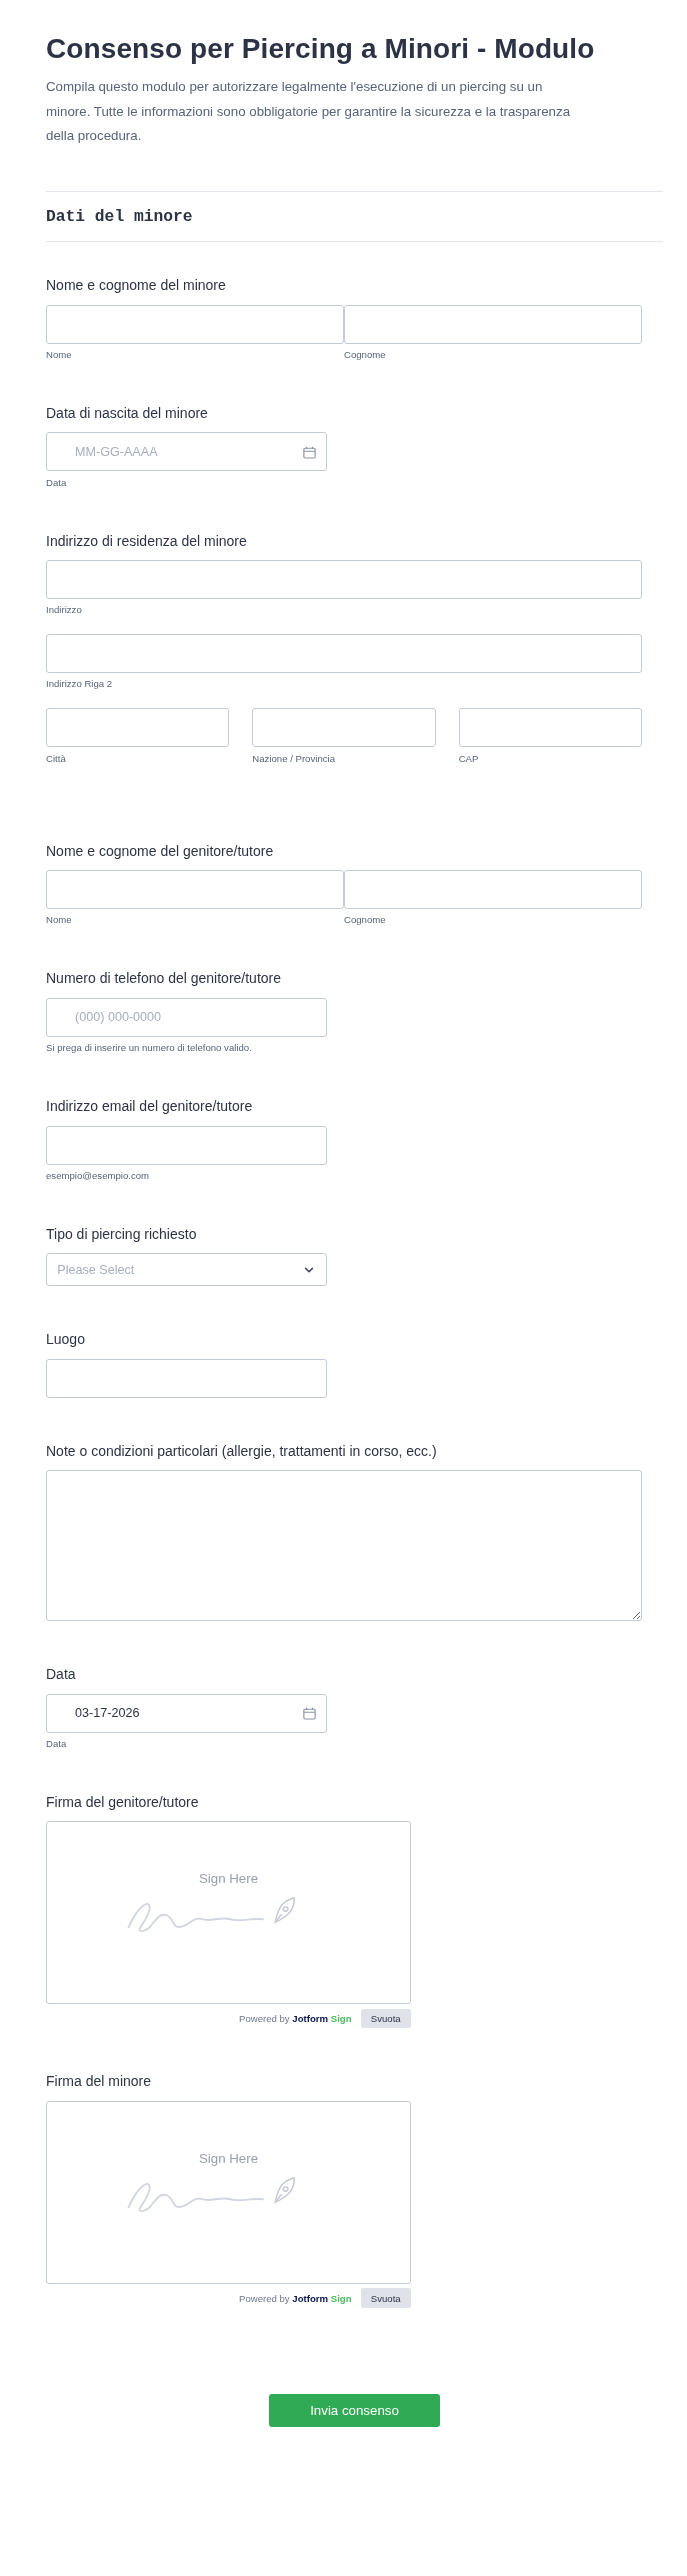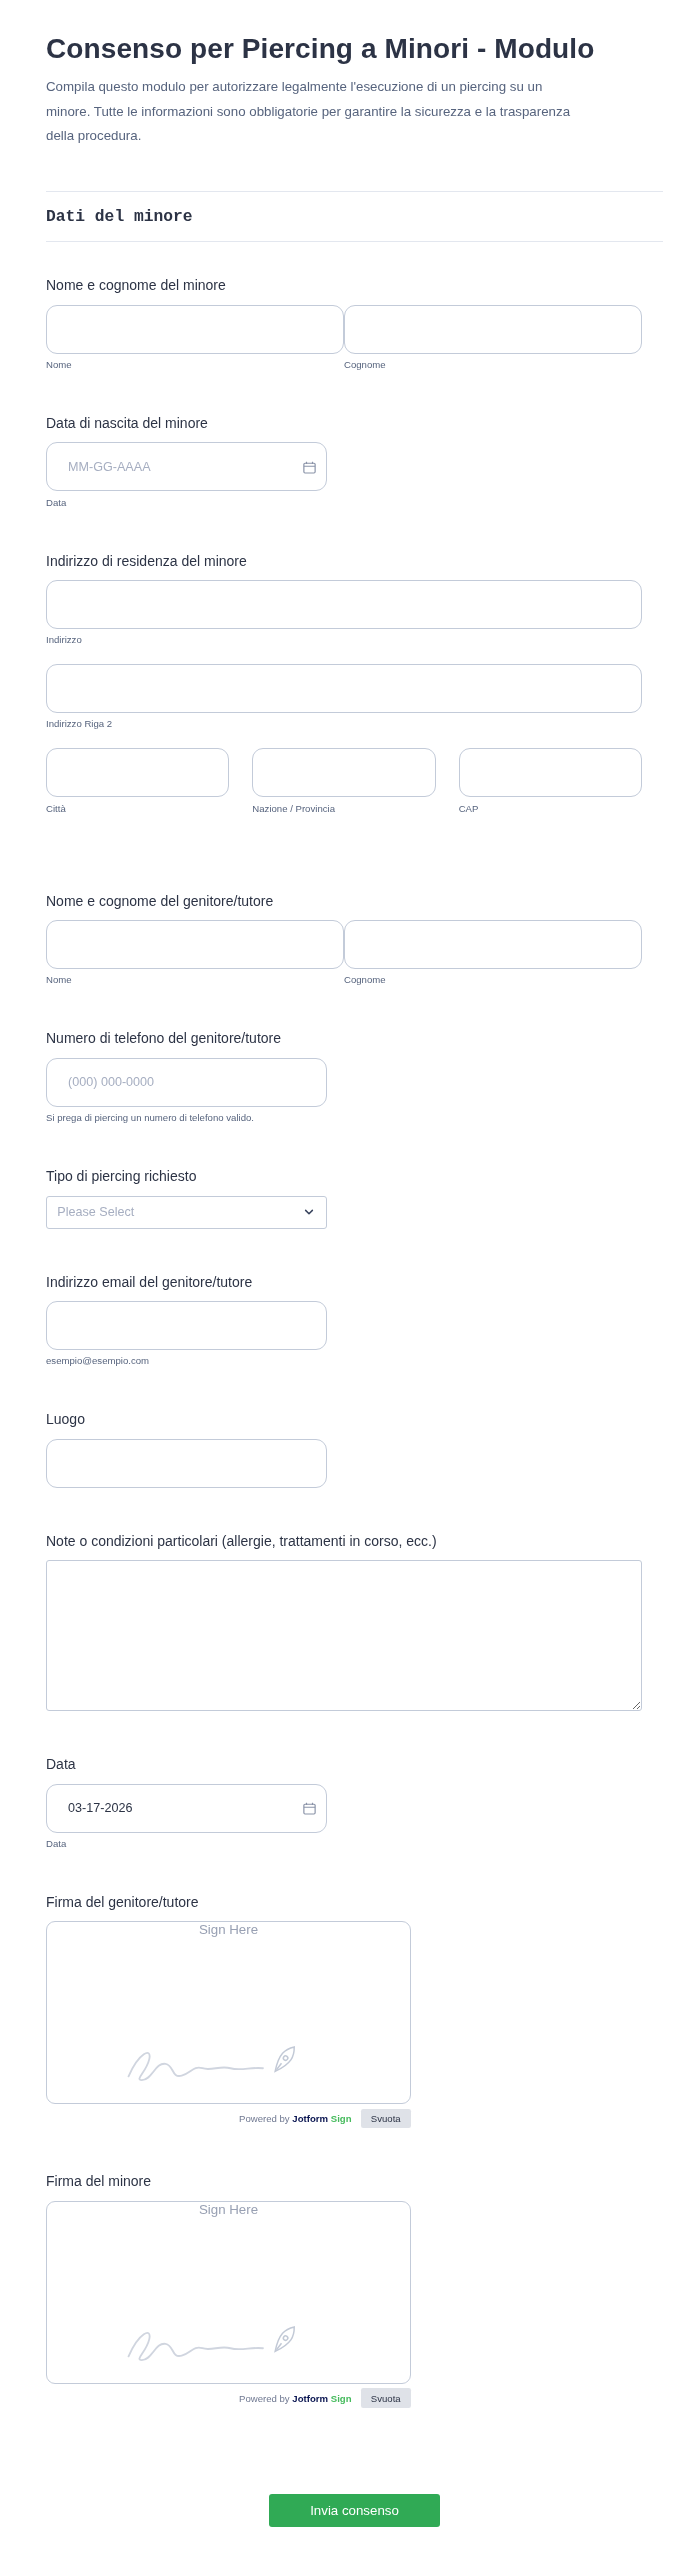--- a/index.html
+++ b/index.html
@@ -47,25 +47,25 @@
     font-size: 14px;
     font-weight: 500;
     color: #2c3345;
     line-height: 1.35;
     margin-bottom: 9.6px;
     max-width: 596px;
   }
   .input {
     display: block;
     width: 100%;
-    height: 49px;
+    height: 39px;
     border: 0.7px solid #c3cbd9;
-    border-radius: 11px;
+    border-radius: 3px;
     background: #ffffff;
-    padding: 0 21px;
+    padding: 0 28px;
     font-family: inherit;
     font-size: 12.6px;
     color: #2c3345;
     outline: none;
   }
   .input::placeholder { color: #a6aec1; opacity: 1; }
   .w-full { width: 596px; }
   .w-med { width: 281px; }
   .sub {
     font-size: 9.6px;
@@ -143,26 +143,26 @@
     font-size: 12.6px;
     color: #2c3345;
     resize: vertical;
     outline: none;
   }
 
   .sig-pad {
     width: 365px;
     height: 183px;
     border: 0.7px solid #c3cbd9;
-    border-radius: 9px;
+    border-radius: 3px;
     background: #ffffff;
     display: flex;
     flex-direction: column;
     align-items: center;
-    justify-content: space-between;
+    justify-content: center;
     cursor: crosshair;
   }
   .sign-here { font-size: 13.3px; color: #98a0b3; margin-bottom: 0; }
   .sig-meta {
     width: 365px;
     display: flex;
     justify-content: flex-end;
     align-items: center;
     gap: 9px;
     margin-top: 4.4px;
@@ -282,39 +282,39 @@
           <div>
             <input class="input" type="text" style="">
             <div class="sub">Cognome</div>
           </div>
         </div>
       </div>
 
       <div class="field">
         <span class="label">Numero di telefono del genitore/tutore</span>
         <input class="input w-med" type="text" placeholder="(000) 000-0000" style="">
-        <div class="helper">Si prega di piercing un numero di telefono valido.</div>
+        <div class="helper">Si prega di inserire un numero di telefono valido.</div>
+      </div>
+
+      <div class="field">
+        <span class="label">Indirizzo email del genitore/tutore</span>
+        <input class="input w-med" type="text" style="">
+        <div class="helper">esempio@esempio.com</div>
       </div>
 
       <div class="field">
         <span class="label">Tipo di piercing richiesto</span>
         <div class="select-box">
           <span class="select-value">Please Select</span>
           <span class="icon-btn">
             <svg width="12" height="12" viewBox="0 0 16 16" fill="none" stroke="#39445e" stroke-width="2" stroke-linecap="round" stroke-linejoin="round">
               <path d="M3.5 6 L8 10.5 L12.5 6"></path>
             </svg>
           </span>
         </div>
-      </div>
-
-      <div class="field">
-        <span class="label">Indirizzo email del genitore/tutore</span>
-        <input class="input w-med" type="text" style="">
-        <div class="helper">esempio@esempio.com</div>
       </div>
 
 
       <div class="field">
         <span class="label">Luogo</span>
         <input class="input w-med" type="text" style="">
       </div>
 
       <div class="field">
         <span class="label">Note o condizioni particolari (allergie, trattamenti in corso, ecc.)</span>

